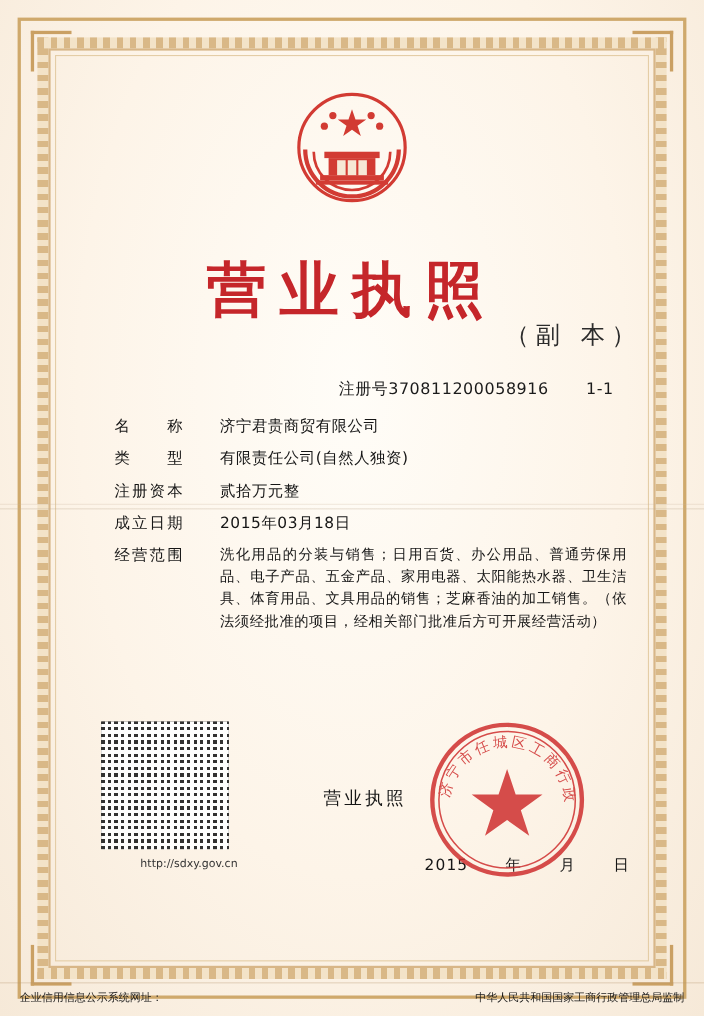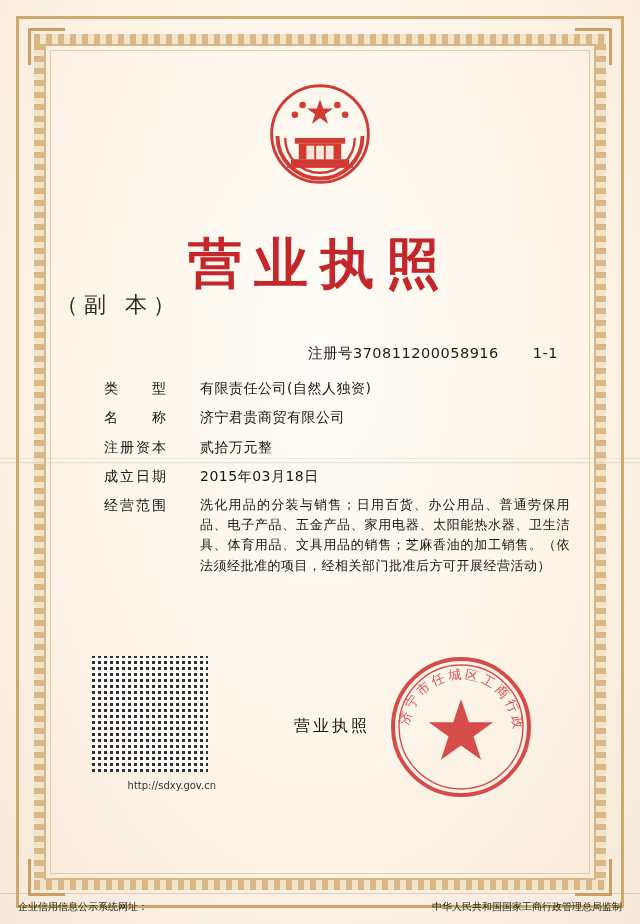--- a/index.html
+++ b/index.html
@@ -114,21 +114,21 @@
     font-weight: bold;
     font-size: 54px;
     letter-spacing: 12px;
     color: #c5262a;
     text-shadow: 0 1px 0 rgba(255,255,255,0.5);
   }
   .subtitle {
     position: absolute;
     left: 0; right: 0;
     top: 234px;
-    text-align: left;
+    text-align: right;
     font-family: "DejaVu Serif", serif;
     font-size: 22px;
     letter-spacing: 6px;
     color: #2c2c2c;
   }
 
   .regno {
     position: absolute;
     right: 26px;
     top: 288px;
@@ -299,27 +299,27 @@
     <div class="title">营业执照</div>
     <div class="subtitle">（副 本）</div>
 
     <div class="regno">
       <span>注册号</span><span>370811200058916</span><span class="suffix">1-1</span>
     </div>
 
     <div class="fields">
 
       <div class="row">
+        <div class="label">名　　称</div>
+        <div class="value">济宁君贵商贸有限公司</div>
+      </div>
+
+      <div class="row">
         <div class="label">类　　型</div>
         <div class="value">有限责任公司(自然人独资)</div>
-      </div>
-
-      <div class="row">
-        <div class="label">名　　称</div>
-        <div class="value">济宁君贵商贸有限公司</div>
       </div>
 
 
 
       <div class="row">
         <div class="label">注册资本</div>
         <div class="value">贰拾万元整</div>
       </div>
 
       <div class="row">
@@ -333,20 +333,23 @@
         <div class="value">洗化用品的分装与销售；日用百货、办公用品、普通劳保用品、电子产品、五金产品、家用电器、太阳能热水器、卫生洁具、体育用品、文具用品的销售；芝麻香油的加工销售。（依法须经批准的项目，经相关部门批准后方可开展经营活动）</div>
       </div>
 
     </div>
 
     <div class="qr"></div>
     <div class="qr-url">http://sdxy.gov.cn</div>
 
     <div class="authority">营业执照</div>
 
+    <div class="issue-date">
+      <span>2015</span><span class="gap"></span><span>年</span><span class="gap"></span><span>月</span><span class="gap"></span><span>日</span>
+    </div>
 
     <svg class="seal" viewBox="0 0 150 150">
       <circle cx="75" cy="75" r="68" fill="none" stroke="#cf2f2f" stroke-width="4"></circle>
       <circle cx="75" cy="75" r="62" fill="none" stroke="#cf2f2f" stroke-width="1.4"></circle>
       <polygon points="75,47 82.8,70.2 107.2,70.2 87.5,84.6 95.1,107.8 75,93.5 54.9,107.8 62.5,84.6 42.8,70.2 67.2,70.2" fill="#cf2f2f"></polygon>
       <path id="sealArc" d="M 22 80 A 53 53 0 0 1 128 80" fill="none"></path>
       <text font-family="DejaVu Serif, serif" font-size="13" fill="#cf2f2f" letter-spacing="3">
         <textPath href="#sealArc" startOffset="4%">济宁市任城区工商行政管理局</textPath>
       </text>
     </svg>

